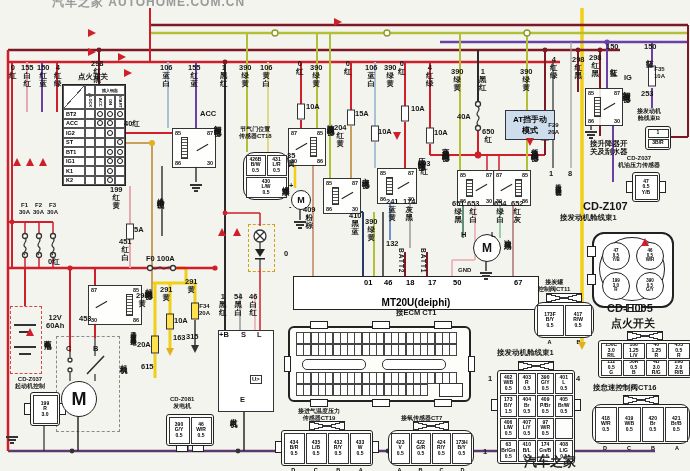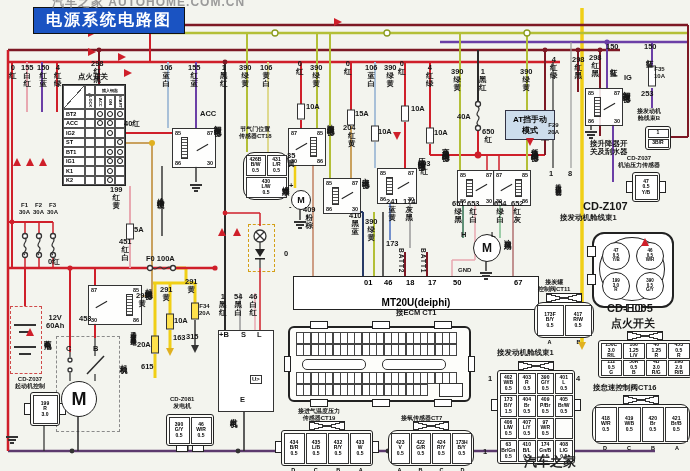--- a/index.html
+++ b/index.html
@@ -316,21 +316,20 @@
         <circle cx="152" cy="143" r="3"></circle>
       </g>
     <g fill="#333">
       <circle cx="72" cy="451" r="2.4"></circle>
         <circle cx="238" cy="451" r="2.4"></circle>
         <circle cx="388" cy="451" r="2.4"></circle>
     </g>
   </svg>
 
   <div id="wm-top">汽车之家 AUTOHOME.COM.CN</div>
-  <div id="title">电源系统电路图</div>
   <div id="wm-bottom">
     <span class="brand">汽车之家</span>
   </div>
 
   <div class="dbox" id="battery"></div>
   <div class="dbox" id="starterbox"></div>
   <div class="dbox" id="lampbox"></div>
   <div id="genbox"></div>
   <div id="atbox">AT挡手动
 模式</div>
@@ -624,41 +623,41 @@
 舱线束B</div>
     <div class="lbl s" style="left: 618px; top: 155px;">CD-Z037
 机油压力传感器</div>
     <div class="lbl bb" style="left: 583px; top: 200px;">CD-Z107</div>
     <div class="lbl" style="left: 560px; top: 214px;">接发动机舱线束1</div>
     <div class="lbl" style="left: 549px; top: 170px;">1</div>
     <div class="lbl" style="left: 568px; top: 170px;">8</div>
     <div class="lbl s vert" style="left: 555px; top: 178px;">接中央门锁控制器</div>
     <div class="lbl" style="left: 306px; top: 103px;">10A</div>
     <div class="lbl" style="left: 355px; top: 110px;">15A</div>
-    <div class="lbl nc" style="left: 343px; top: 124px; align-items: flex-end;"><span class="num">204</span><span class="vch">红</span><span class="vch">黄</span></div>
+    <div class="lbl nc" style="left: 334px; top: 124px;"><span class="num">204</span><span class="vch">红</span><span class="vch">黄</span></div>
     <div class="lbl" style="left: 378px; top: 128px;">10A</div>
     <div class="lbl" style="left: 411px; top: 105px;">10A</div>
     <div class="lbl" style="left: 434px; top: 129px;">10A</div>
     <div class="lbl nc" style="left: 418px; top: 160px;"><span class="num">403</span><span class="vch">红</span></div>
     <div class="lbl" style="left: 457px; top: 113px;">40A</div>
     <div class="lbl nc" style="left: 482px; top: 128px;"><span class="num">650</span><span class="vch">红</span></div>
     <div class="lbl s" style="left: 548px; top: 122px;">F29
 20A</div>
     <div class="lbl s" style="left: 239px; top: 126px;">节气门位置
 传感器CT18</div>
     <div class="lbl vert" style="left: 281px; top: 180px;">燃油泵</div>
     <div class="lbl nc" style="left: 287px; top: 152px;"><span class="num">35</span><span class="vch">黄</span></div>
     <div class="lbl" style="left: 289px; top: 182px;">+</div>
     <div class="lbl" style="left: 289px; top: 203px;">-</div>
     <div class="lbl nc" style="left: 303px; top: 206px;"><span class="num">409</span><span class="vch">粉</span><span class="vch">棕</span></div>
     <div class="lbl" style="left: 284px; top: 250px;">0</div>
     <div class="lbl vert" style="left: 326px; top: 118px;">油泵继电器</div>
     <div class="lbl vert" style="left: 361px; top: 172px;">主继电器</div>
     <div class="lbl nc" style="left: 349px; top: 212px;"><span class="num">410</span><span class="vch">黑</span><span class="vch">蓝</span></div>
-    <div class="lbl" style="left: 386px; top: 240px;">173</div>
+    <div class="lbl" style="left: 386px; top: 240px;">132</div>
     <div class="lbl nc" style="left: 365px; top: 218px;"><span class="num">390</span><span class="vch">绿</span><span class="vch">黄</span></div>
     <div class="lbl nc" style="left: 386px; top: 198px;"><span class="num">241</span><span class="vch">蓝</span><span class="vch">黄</span></div>
     <div class="lbl nc" style="left: 403px; top: 198px;"><span class="num">174</span><span class="vch">灰</span><span class="vch">黑</span></div>
     <div class="lbl vert" style="left: 417px; top: 152px;">压缩机继电器</div>
     <div class="lbl vert" style="left: 441px; top: 142px;">高速风扇继电器</div>
     <div class="lbl vert" style="left: 530px; top: 142px;">低速风扇继电器</div>
     <div class="lbl vlat vert" style="left: 398px; top: 248px;">BATT2</div>
     <div class="lbl vlat vert" style="left: 420px; top: 248px;">BATT1</div>
     <div class="lbl nc" style="left: 452px; top: 200px;"><span class="num">651</span><span class="vch">绿</span><span class="vch">黑</span></div>
     <div class="lbl nc" style="left: 467px; top: 200px;"><span class="num">653</span><span class="vch">红</span><span class="vch">白</span></div>

